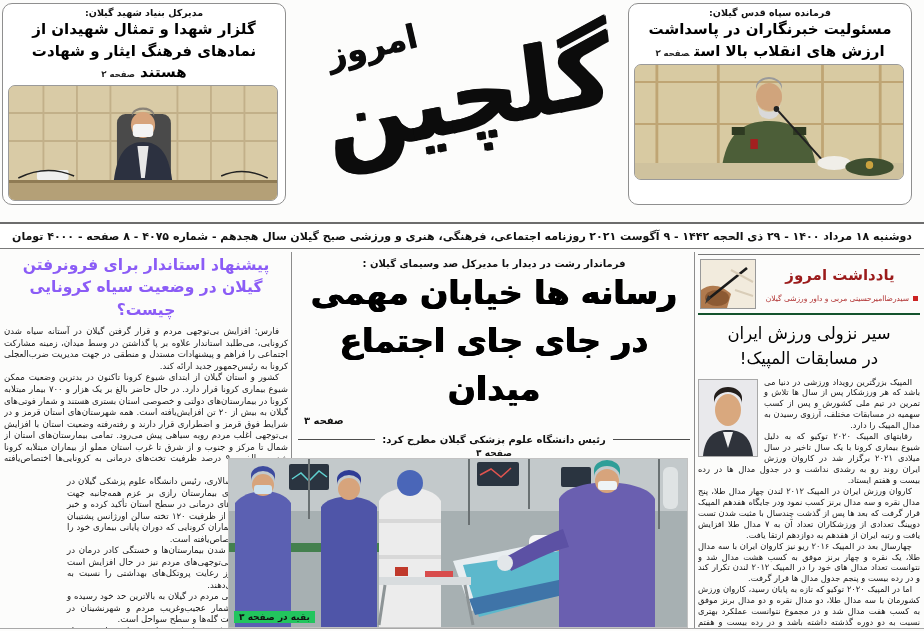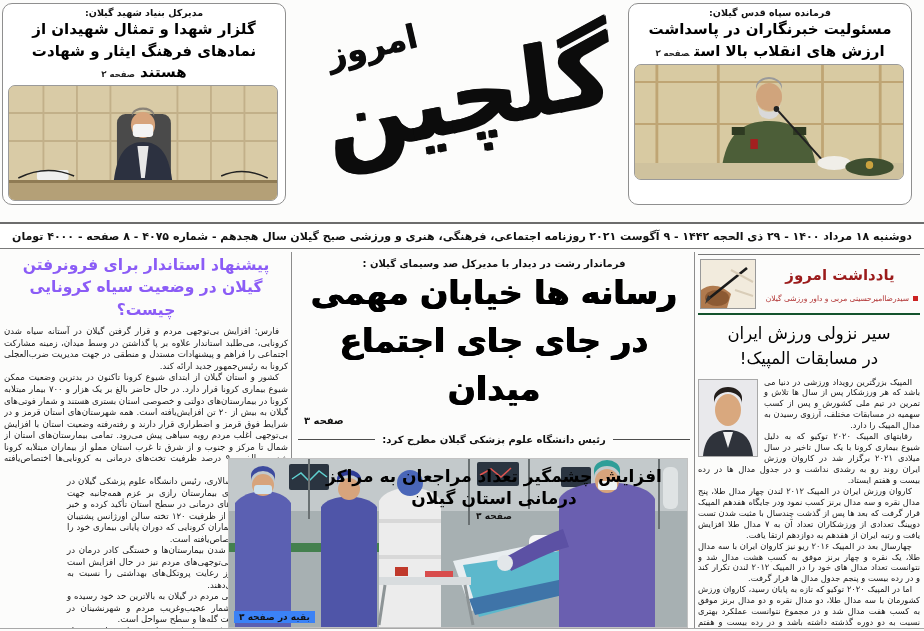--- a/index.html
+++ b/index.html
@@ -39,29 +39,29 @@
   }
   .infobar .price{font-weight:900;}
   
   .vdiv{position:absolute;width:1px;background:#8c8c8c;}
   .col-left{position:absolute;left:4px;top:254px;width:284px;height:374px;overflow:hidden;}
   .col-left h2{margin:0 0 5px;font-size:15.5px;font-weight:bold;text-align:center;line-height:1.45;color:#8b5cf6;}
   .bodytext{font-size:8.6px;line-height:1.34;text-align:justify;color:#151515;}
   .bodytext p{margin:0;text-indent:9px;}
   .narrowblock{width:221px;}
   .continue-badge{
-    position:absolute;left:234px;top:611px;z-index:6;background:#3b82f6;
+    position:absolute;left:234px;top:611px;z-index:6;background:#22c55e;
     font-size:9px;font-weight:bold;padding:1px 5px;white-space:nowrap;
   }
   .col-mid{position:absolute;left:296px;top:252px;width:396px;text-align:center;z-index:4;}
   .mid-kicker{font-size:10px;font-weight:bold;margin-top:6px;}
   .mid-headline{font-size:33px;font-weight:bold;line-height:1.45;letter-spacing:-1px;color:#000;
     text-shadow:0.6px 0 0 #000,-0.6px 0 0 #000;}
   .mid-pageref{text-align:left;font-size:10px;font-weight:bold;margin:2px 0 0 8px;}
-  .sub-kicker-row{display:flex;align-items:center;gap:7px;margin:8px 2px 20px;}
+  .sub-kicker-row{display:flex;align-items:center;gap:7px;margin:8px 2px 3px;}
   .sub-kicker-row .hr{flex:1;height:1px;background:#4d4d4d;}
   .sub-kicker-row span{font-size:10px;font-weight:bold;white-space:nowrap;}
   .sub-headline{font-size:17px;font-weight:bold;line-height:1.3;color:#000;}
   .sub-pageref{font-size:9px;font-weight:bold;margin-top:2px;}
   .hospital{position:absolute;left:228px;top:458px;width:458px;height:168px;border:1px solid #c2c2c2;overflow:hidden;z-index:2;background:#a7b0b2;}
   .hospital svg{display:block;width:100%;height:100%;}
   .col-right{position:absolute;left:698px;top:254px;width:222px;height:374px;overflow:hidden;}
   .note-header{display:flex;align-items:center;gap:6px;border-top:1px solid #777;border-bottom:2px solid #14532d;padding:4px 2px;}
   .note-right{flex:1;}
   .note-title{color:#9b1b1b;font-size:15px;font-weight:bold;text-align:center;}
@@ -175,21 +175,20 @@
   <div class="col-mid">
     <div class="mid-kicker">فرماندار رشت در دیدار با مدیرکل صد وسیمای گیلان :</div>
     <div class="mid-headline">رسانه ها خیابان مهمی</div>
     <div class="mid-headline">در جای جای اجتماع میدان</div>
     <div class="mid-pageref">صفحه ۳</div>
     <div class="sub-kicker-row">
       <div class="hr"></div>
       <span>رئیس دانشگاه علوم پزشکی گیلان مطرح کرد:</span>
       <div class="hr"></div>
     </div>
-    <div class="sub-headline">افزایش چشمگیر تعداد مراجعان به مراکز درمانی استان گیلان</div>
     <div class="sub-pageref">صفحه ۳</div>
   </div>
 
   <div class="hospital">
     <svg viewBox="0 0 458 168" preserveAspectRatio="none">
       <rect width="458" height="168" fill="#a7b0b2"></rect>
       <rect x="0" y="0" width="458" height="52" fill="#c3c9cb"></rect>
       <g fill="#2a3440">
         <rect x="60" y="5" width="40" height="26" rx="2"></rect>
         <rect x="248" y="3" width="42" height="24" rx="2"></rect>

